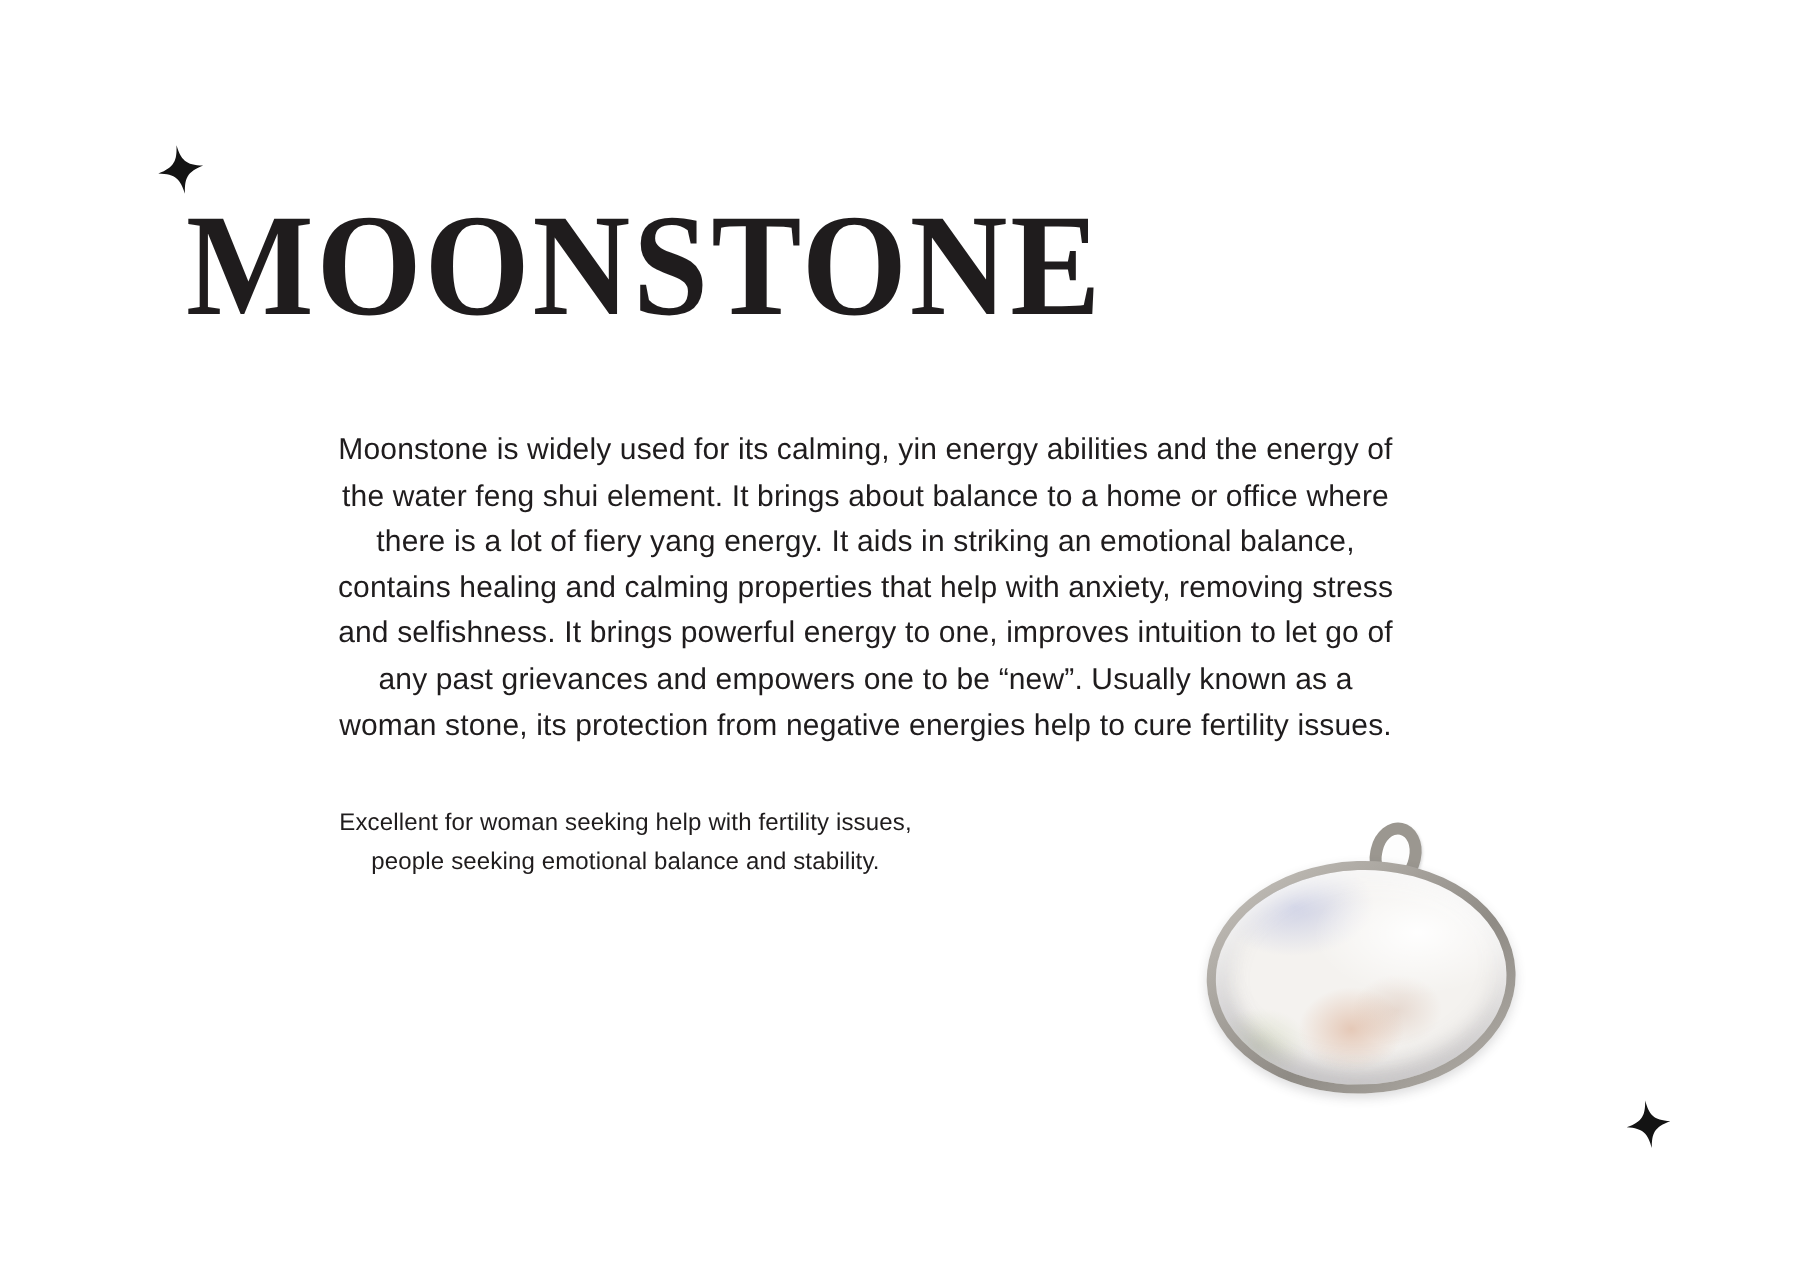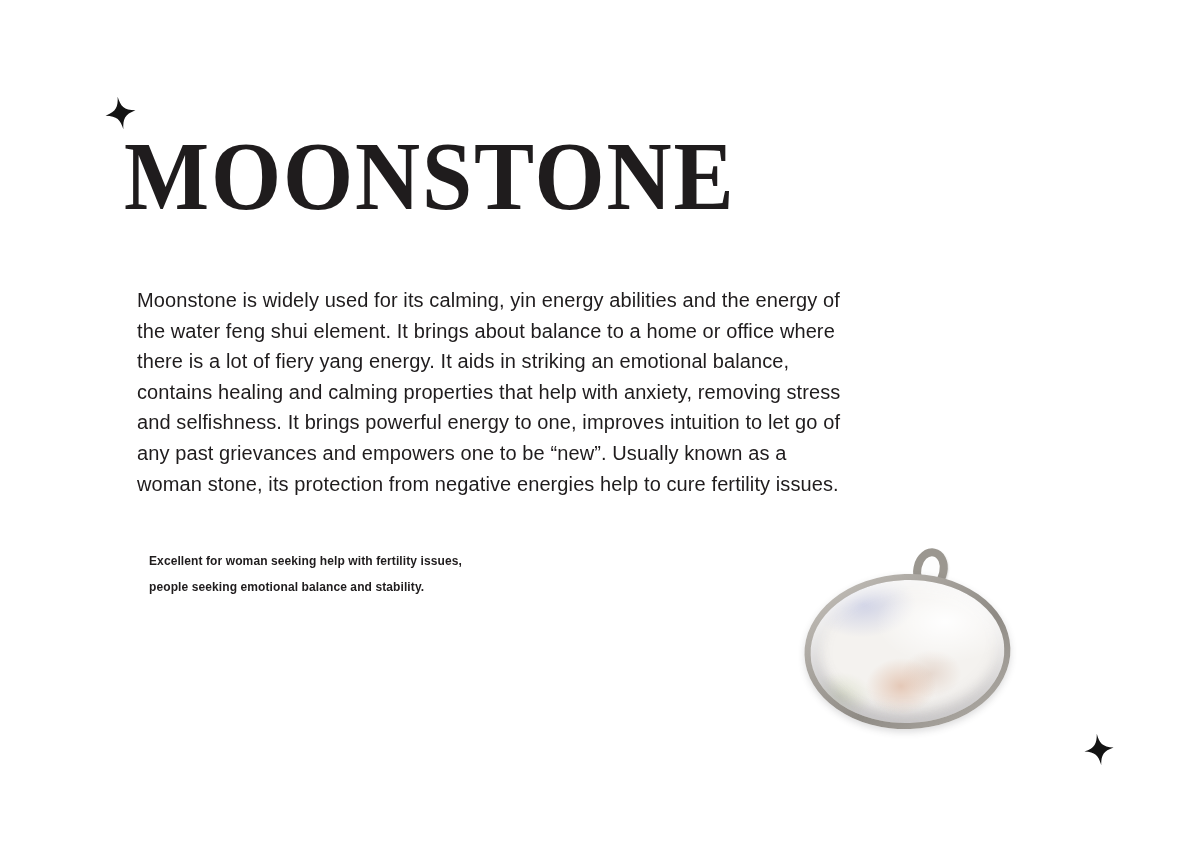--- a/index.html
+++ b/index.html
@@ -5,20 +5,21 @@
   * { box-sizing: border-box; }
   html, body { margin: 0; padding: 0; background: #e8e8e8; }
   .page {
     position: relative;
     width: 1200px;
     height: 851px;
     margin: 0 auto;
     background: #ffffff;
     overflow: hidden;
     font-family: "Liberation Sans", sans-serif;
+    text-align: center;
   }
 
   
   .sparkle { position: absolute; fill: #131313; }
   .sparkle-tl { left: 104px; top: 94px;  width: 33px; height: 38px; transform: rotate(-10deg); }
   .sparkle-br { left: 1083px; top: 732px; width: 32px; height: 35px; transform: rotate(-8deg); }
 
   
   .title {
     position: absolute;
@@ -50,23 +51,23 @@
     color: #1f1c1d;
     white-space: pre-line;
   }
 
   
   .note-par {
     position: absolute;
     left: 137px;
     top: 536px;
     width: 560px;
-    margin: 12px;
-    font-weight: 700;
-    font-size: 12px;
+    margin: 0;
+    font-weight: 400;
+    font-size: 16px;
     line-height: 26px;
     letter-spacing: 0.1px;
     color: #1f1c1d;
     white-space: pre-line;
   }
 
   
   .pendant {
     position: absolute;
     left: 804px;

